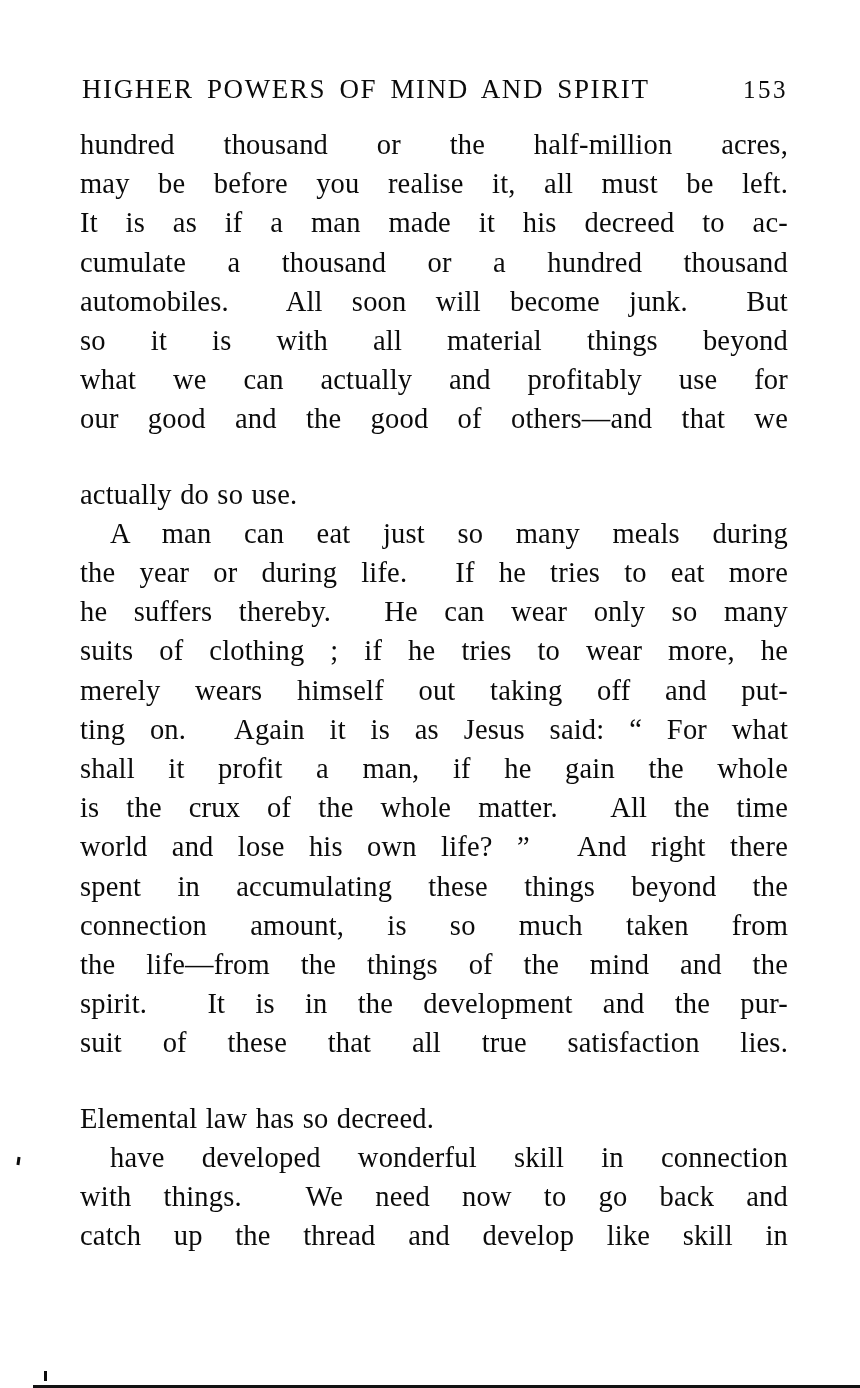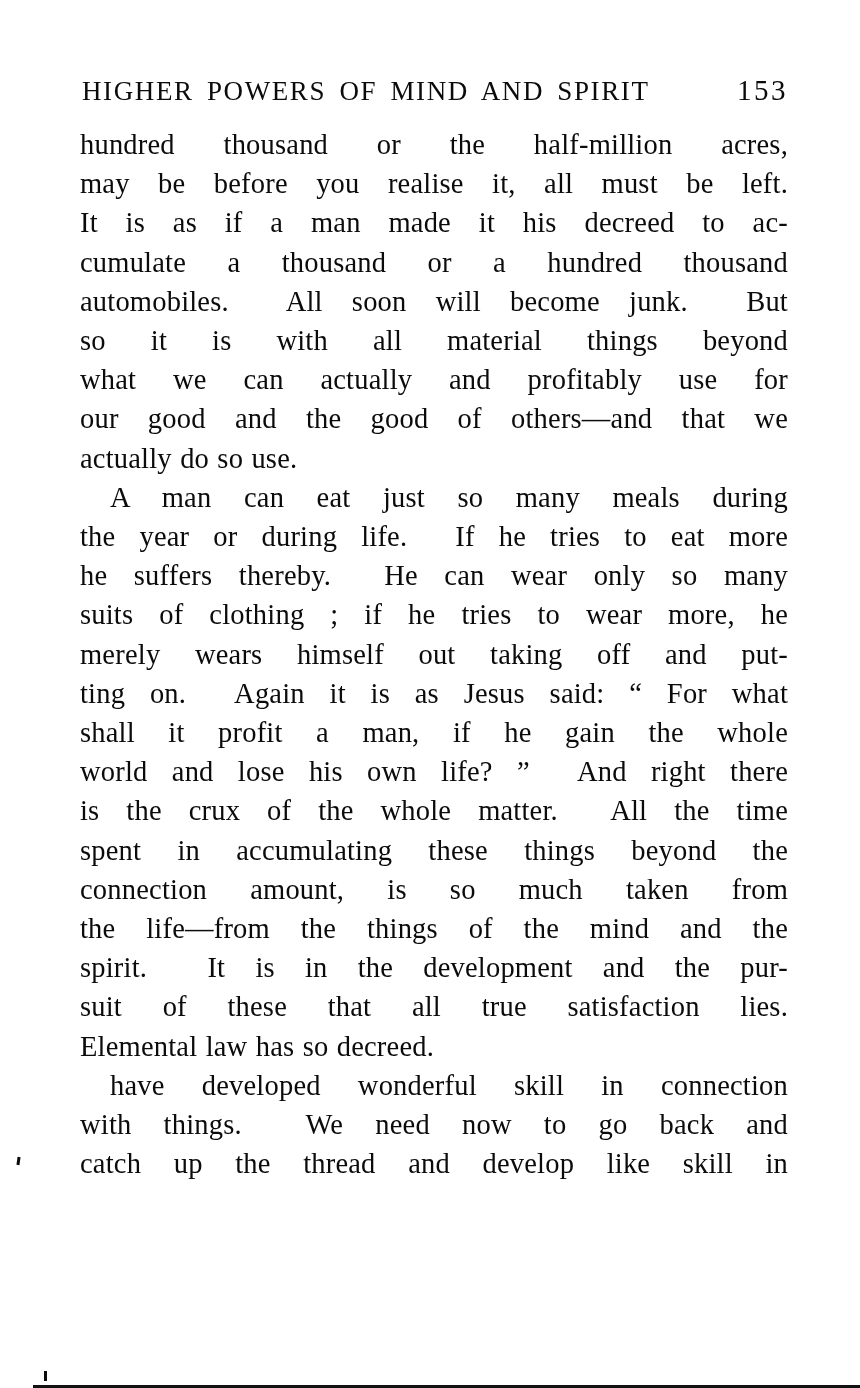--- a/index.html
+++ b/index.html
@@ -30,21 +30,21 @@
     justify-content: space-between;
     align-items: baseline;
   }
   .running-head .title {
     font-size: 27px;
     letter-spacing: 1.6px;
     word-spacing: 5px;
     white-space: nowrap;
   }
   .running-head .folio {
-    font-size: 29px;
+    font-size: 25px;
     letter-spacing: 2.5px;
     font-variant-numeric: oldstyle-nums;
   }
   .page-text {
     position: absolute;
     top: 125px;
     left: 80px;
     width: 708px;
   }
   .para { margin: 0; }
@@ -52,20 +52,21 @@
     font-size: 28.5px;
     line-height: 39.2px;
     letter-spacing: 0.2px;
     word-spacing: 1px;
     white-space: pre-wrap;
     text-align: justify;
     text-align-last: justify;
   }
   .line.para-last {
     text-align-last: left;
+    margin-top: 36px;
   }
   .para.indented .line:first-child {
     text-indent: 30px;
   }
   
   .artifact-margin-mark {
     position: absolute;
     left: 17px;
     top: 1157px;
     width: 3px;
@@ -113,22 +114,22 @@
         <div class="line para-last">actually do so use.</div>
       </div>
       <div class="para indented">
         <div class="line">A man can eat just so many meals during</div>
         <div class="line">the year or during life.  If he tries to eat more</div>
         <div class="line">he suffers thereby.  He can wear only so many</div>
         <div class="line">suits of clothing ; if he tries to wear more, he</div>
         <div class="line">merely wears himself out taking off and put-</div>
         <div class="line">ting on.  Again it is as Jesus said: “ For what</div>
         <div class="line">shall it profit a man, if he gain the whole</div>
+        <div class="line">is the crux of the whole matter.  All the time</div>
         <div class="line">world and lose his own life? ”  And right there</div>
-        <div class="line">is the crux of the whole matter.  All the time</div>
         <div class="line">spent in accumulating these things beyond the</div>
         <div class="line">connection amount, is so much taken from</div>
         <div class="line">the life—from the things of the mind and the</div>
         <div class="line">spirit.  It is in the development and the pur-</div>
         <div class="line">suit of these that all true satisfaction lies.</div>
         <div class="line para-last">Elemental law has so decreed.</div>
       </div>
       <div class="para indented">
         <div class="line">have developed wonderful skill in connection</div>
         <div class="line">with things.  We need now to go back and</div>

